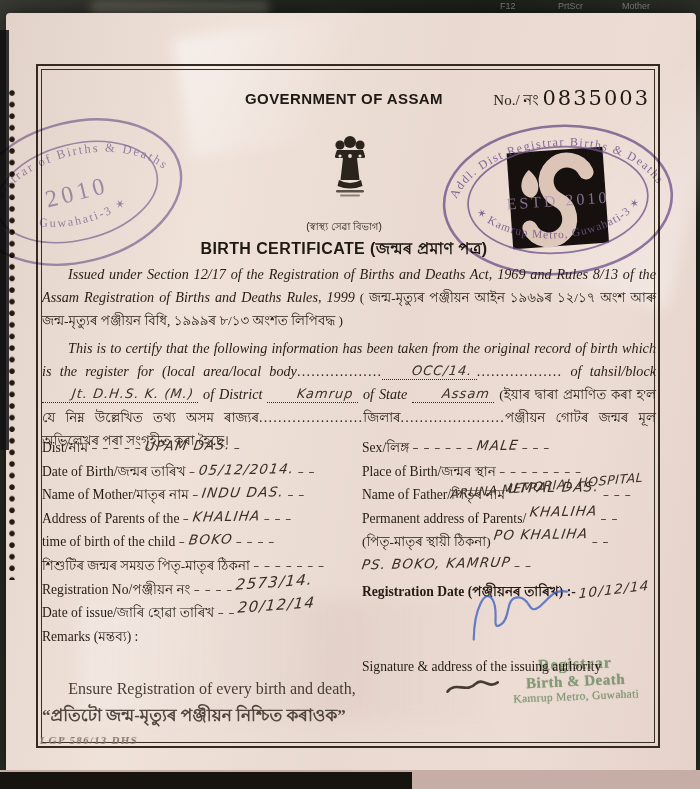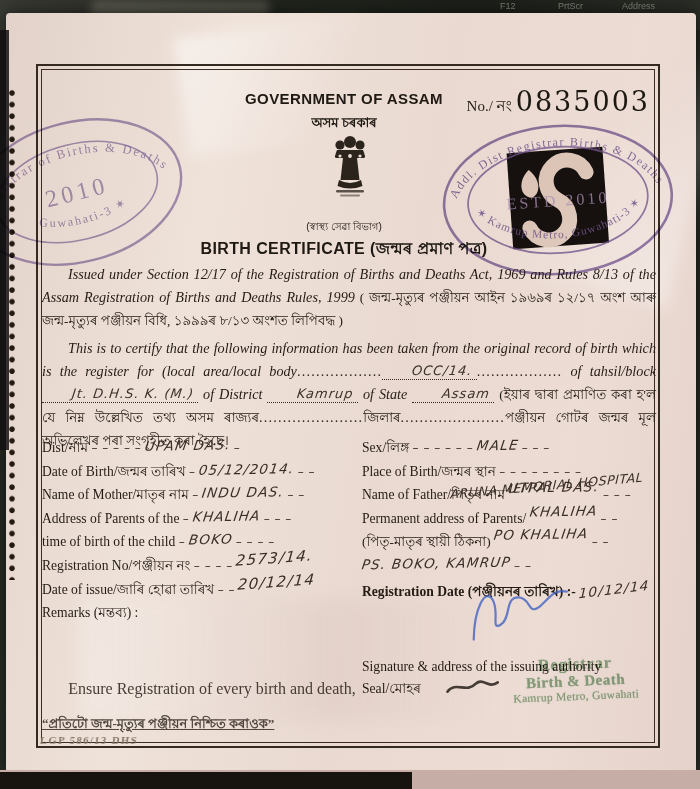--- a/index.html
+++ b/index.html
@@ -33,21 +33,21 @@
   .perf{position:absolute;left:7px;top:88px;width:12px;height:492px;
     background-image:radial-gradient(circle at 5px 5px,#241a10 2.3px,rgba(0,0,0,0) 3.2px);
     background-size:12px 11.6px;background-repeat:repeat-y;}
   
   .frame-outer{position:absolute;left:36px;top:64px;width:620px;height:680px;
     border:2px solid #352a1f;}
   .frame-inner{position:absolute;left:3px;top:3px;right:3px;bottom:3px;border:1px solid #3a2e22;}
   
   .form-no{position:absolute;left:44px;top:84px;font-size:14px;color:#241d15;line-height:19px;}
   .serial{position:absolute;right:50px;top:86px;font-size:15px;color:#241d15;white-space:nowrap;}
-  .serial .num{font-family:"DejaVu Serif",serif;font-size:27px;letter-spacing:2px;color:#1d1812;}
+  .serial .num{font-family:"DejaVu Serif",serif;font-size:21px;letter-spacing:2px;color:#1d1812;}
   .cline{position:absolute;left:0;width:688px;text-align:center;
     font-family:"Liberation Sans",sans-serif;color:#1f1913;}
   .govt{top:90px;font-size:15px;font-weight:bold;letter-spacing:.4px;}
   .govt-as{top:113px;font-size:13px;font-weight:bold;}
   .dept{top:200px;font-size:15px;font-weight:bold;letter-spacing:.3px;}
   .dept-as{top:219px;font-size:10px;}
   .title{top:236px;font-size:16px;font-weight:bold;letter-spacing:.4px;}
   .emblem{position:absolute;left:327px;top:133px;}
   
   .stamp{mix-blend-mode:multiply;}
@@ -80,55 +80,54 @@
   .hw-raise{position:relative;top:-7px;}
   .pob-hw{position:absolute;left:88px;top:14px;transform:rotate(-5deg) skewX(-8deg);
     font-family:"DejaVu Sans",sans-serif;font-style:italic;font-size:12.5px;
     color:#3a2f27;letter-spacing:.6px;white-space:nowrap;}
   .sig-label{margin-top:56px;white-space:normal;line-height:18px;}
   .signature{position:absolute;left:462px;top:575px;transform:rotate(-14deg);opacity:.9;}
   .seal-scribble{position:absolute;left:444px;top:676px;transform:rotate(-6deg);}
   
   .slogans{position:absolute;left:42px;top:680px;width:340px;color:#2a2119;}
   .slogans .s-en{font-size:16px;opacity:.85;text-align:center;}
-  .slogans .s-as{font-size:13px;margin-top:16px;font-weight:bold;opacity:.8;text-decoration:underline;}
+  .slogans .s-as{font-size:17px;margin-top:4px;font-weight:bold;opacity:.8;}
   .print-code{position:absolute;left:40px;top:735px;font-size:10.5px;color:#857668;
     letter-spacing:1.5px;filter:blur(.4px);font-weight:bold;transform:skewX(-8deg);}
 </style>
 </head>
 <body>
 
 <div class="screen">
 
   <div class="kb-strip">
     <div class="kb-blur"></div>
     <span class="kb-key" style="left:500px">F12</span>
     <span class="kb-key" style="left:558px">PrtScr</span>
-    <span class="kb-key" style="left:622px">Address</span>
+    <span class="kb-key" style="left:622px">Mother</span>
   </div>
 
   <div class="paper-bg"></div>
   <div class="crease1"></div>
   <div class="crease2"></div>
   <div class="crease3"></div>
   <div class="left-dark"></div>
   <div class="bottom-strip"></div>
   <div class="black-wedge"></div>
   <div class="perf"></div>
 
   <div class="frame-outer">
     <div class="frame-inner"></div>
   </div>
 
   <div class="serial">
     <span>No./ নং</span>
     <span class="num">0835003</span>
   </div>
   <div class="cline govt">GOVERNMENT OF ASSAM</div>
-  <div class="cline govt-as">অসম চৰকাৰ</div>
 
   <svg class="emblem" width="46" height="66" viewBox="0 0 46 66">
     <g fill="#2a241c">
       <circle cx="23" cy="9" r="6"></circle>
       <circle cx="13" cy="12" r="4.6"></circle>
       <circle cx="33" cy="12" r="4.6"></circle>
       <path d="M10 17 h26 l1.5 4 h-29 z"></path>
       <rect x="8" y="21" width="30" height="4" rx="1.5"></rect>
       <circle cx="13" cy="23" r="1.6" fill="#e9dcd4"></circle>
       <circle cx="23" cy="23" r="1.9" fill="#e9dcd4"></circle>
@@ -226,20 +225,24 @@
       <span class="hwv">KHALIHA</span>
       <span class="dash">– – –</span>
     </div>
     <div class="frow">
       <span>time of birth of the child</span>
       <span class="dash">–</span>
       <span class="hwv">BOKO</span>
       <span class="dash">– – – –</span>
     </div>
     <div class="frow">
+      <span class="as">শিশুটিৰ জন্মৰ সময়ত পিতৃ-মাতৃৰ ঠিকনা</span>
+      <span class="dash">– – – – – – –</span>
+    </div>
+    <div class="frow">
       <span>Registration No/পঞ্জীয়ন নং</span>
       <span class="dash">– – – –</span>
       <span class="hwv hw-big hw-raise">2573/14.</span>
     </div>
     <div class="frow">
       <span>Date of issue/জাৰি হোৱা তাৰিখ</span>
       <span class="dash">– –</span>
       <span class="hwv hw-big hw-raise">20/12/14</span>
     </div>
     <div class="frow">
@@ -278,23 +281,20 @@
       <span class="hwv">PS. BOKO, KAMRUP</span>
       <span class="dash">– –</span>
     </div>
     <div class="frow" style="margin-top:6px;font-weight:bold">
       <span>Registration Date (পঞ্জীয়নৰ তাৰিখ) :-</span>
       <span class="hwv" style="font-weight:normal;transform:skewX(-9deg) rotate(-7deg)">10/12/14</span>
     </div>
     <div class="frow sig-label">
       <div>Signature &amp; address of the issuing authority</div>
     </div>
-    <div class="frow">
-      <span>Seal/মোহৰ</span>
-    </div>
   </div>
 
   <svg class="signature" width="120" height="70" viewBox="0 0 120 70">
     <path d="M6 52 C14 22 30 4 34 18 C38 32 24 48 36 44 C48 40 46 18 60 22 C72 26 64 42 78 36 C90 30 96 22 108 28" fill="none" stroke="#3c5ec2" stroke-width="2.2" stroke-linecap="round" opacity=".85"></path>
   </svg>
 
   <svg class="seal-scribble" width="58" height="20" viewBox="0 0 58 20">
     <path d="M3 13 C12 3 22 17 32 8 C40 2 44 15 54 9" fill="none" stroke="#272019" stroke-width="2.6" stroke-linecap="round" opacity=".85"></path>
   </svg>
 

